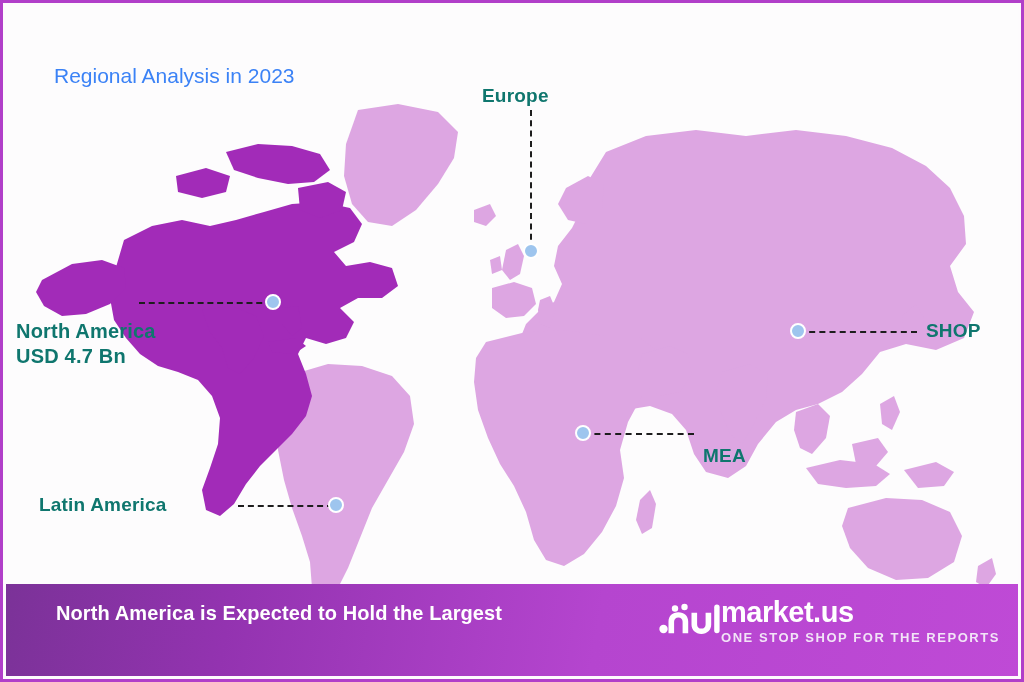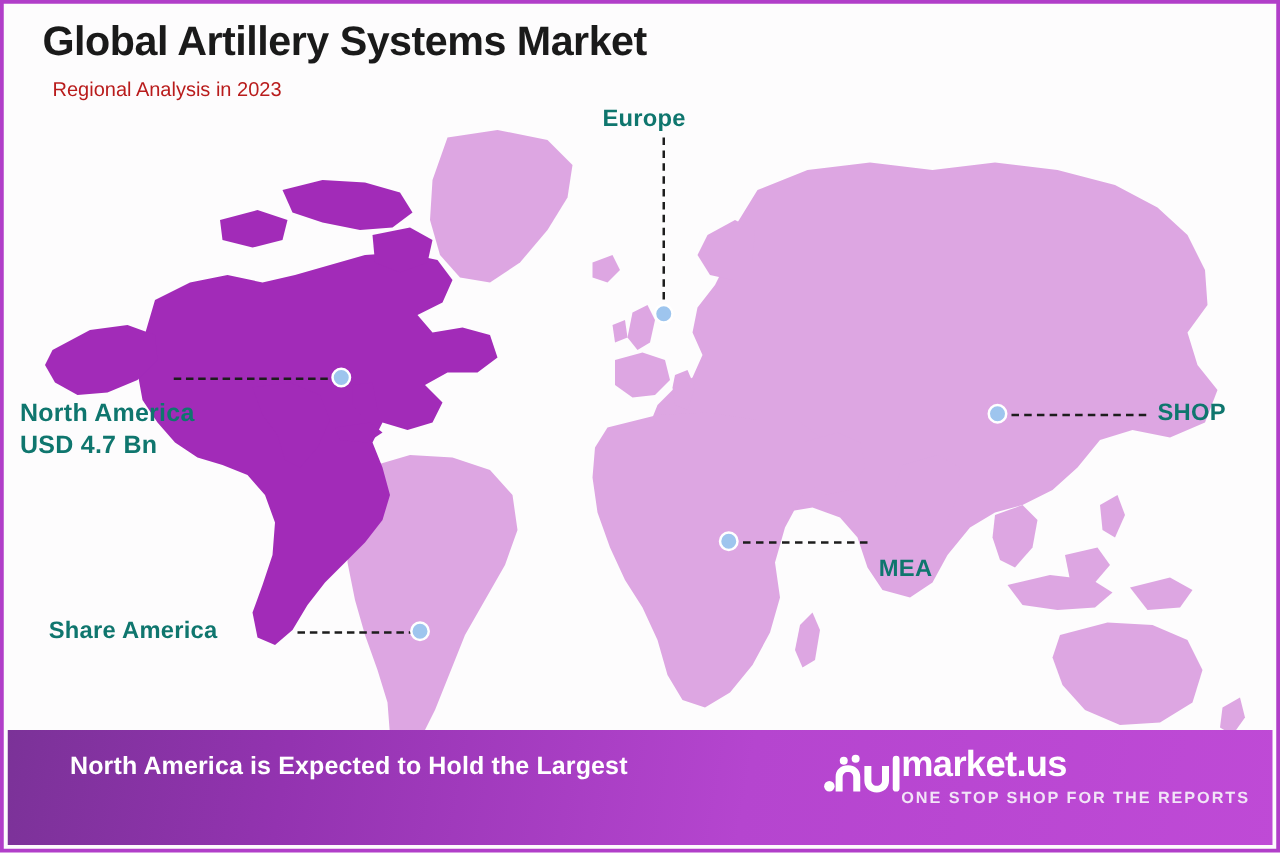--- a/index.html
+++ b/index.html
@@ -21,22 +21,22 @@
     overflow:hidden;
   }
 
   
   .title{
     position:absolute;left:28px;top:8px;
     font-size:33px;font-weight:bold;color:#1a1a1a;
     letter-spacing:-0.4px;white-space:nowrap;
   }
   .subtitle{
-    position:absolute;left:36px;top:58px;
-    font-size:16px;color:#b91c1c;white-space:nowrap;
+    position:absolute;left:48px;top:58px;
+    font-size:21px;color:#3b82f6;white-space:nowrap;
   }
 
   
   .map-wrap{
     position:absolute;left:0;top:86px;width:1018px;height:512px;
   }
   .map-svg{display:block;width:100%;height:100%;}
 
   
   .rlabel{
@@ -99,21 +99,20 @@
     font-size:13px;font-weight:bold;color:#f2e4f7;
     letter-spacing:1.55px;margin-top:4px;white-space:nowrap;
   }
 </style>
 </head>
 <body>
 
 <div class="frame">
   <div class="inner">
 
-    <div class="title">Global Artillery Systems Market</div>
     <div class="subtitle">Regional Analysis in 2023</div>
 
     <div class="map-wrap">
       <svg class="map-svg" viewBox="0 0 1018 512" preserveAspectRatio="none">
         <g fill="#dda6e2">
 
           <path d="M352 18 L392 12 L432 20 L452 40 L448 66 L432 92 L410 118 L386 134 L362 130 L346 112 L338 84 L340 52 Z"></path>
 
           <path d="M600 60 L640 44 L690 38 L740 44 L790 38 L840 44 L886 56 L920 74 L944 96 L958 124 L960 152 L944 174 L952 200 L968 220 L958 246 L930 258 L900 252 L874 260 L856 282 L836 300 L812 312 L790 318 L770 330 L752 352 L740 374 L722 386 L700 380 L688 362 L680 338 L666 322 L644 314 L620 318 L602 332 L584 328 L572 310 L560 292 L548 282 L532 284 L518 272 L512 252 L520 232 L534 218 L548 210 L556 192 L548 174 L552 154 L566 136 L578 112 L584 86 Z"></path>
 
@@ -182,21 +181,21 @@
     <div class="marker mea"></div>
     <div class="marker latam"></div>
 
     <div class="rlabel na">
       <span>North America</span><br>
       <span>USD 4.7 Bn</span>
     </div>
     <div class="rlabel eu">Europe</div>
     <div class="rlabel apac">SHOP</div>
     <div class="rlabel mea">MEA</div>
-    <div class="rlabel latam">Share America</div>
+    <div class="rlabel latam">Latin America</div>
 
     <div class="banner">
       <div class="banner-text">
         <span class="banner-line">North America is Expected to Hold the Largest</span>
       </div>
 
       <div class="logo">
         <svg class="logo-mark" viewBox="0 0 62 44">
           <g fill="#ffffff">
             <circle cx="4.5" cy="30" r="4.2"></circle>

